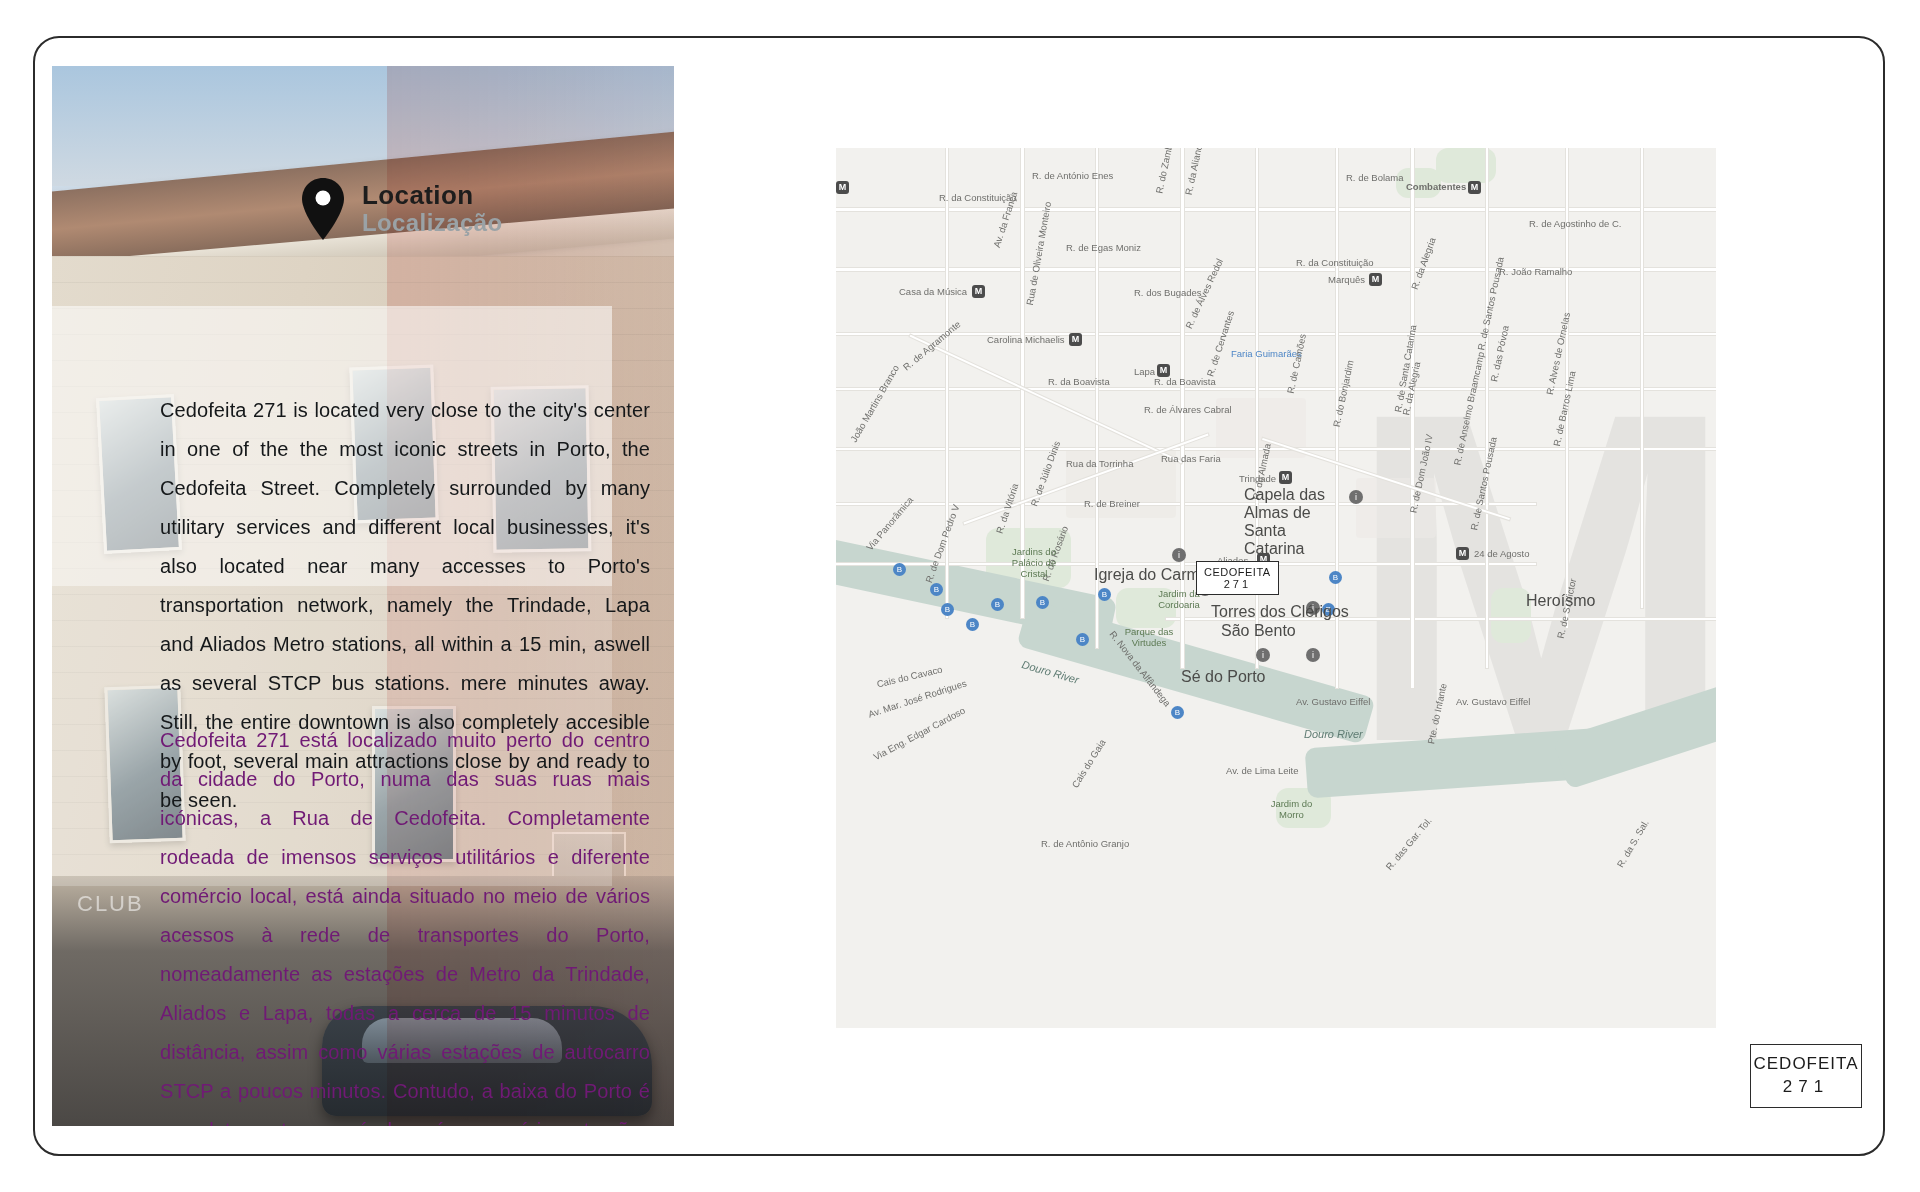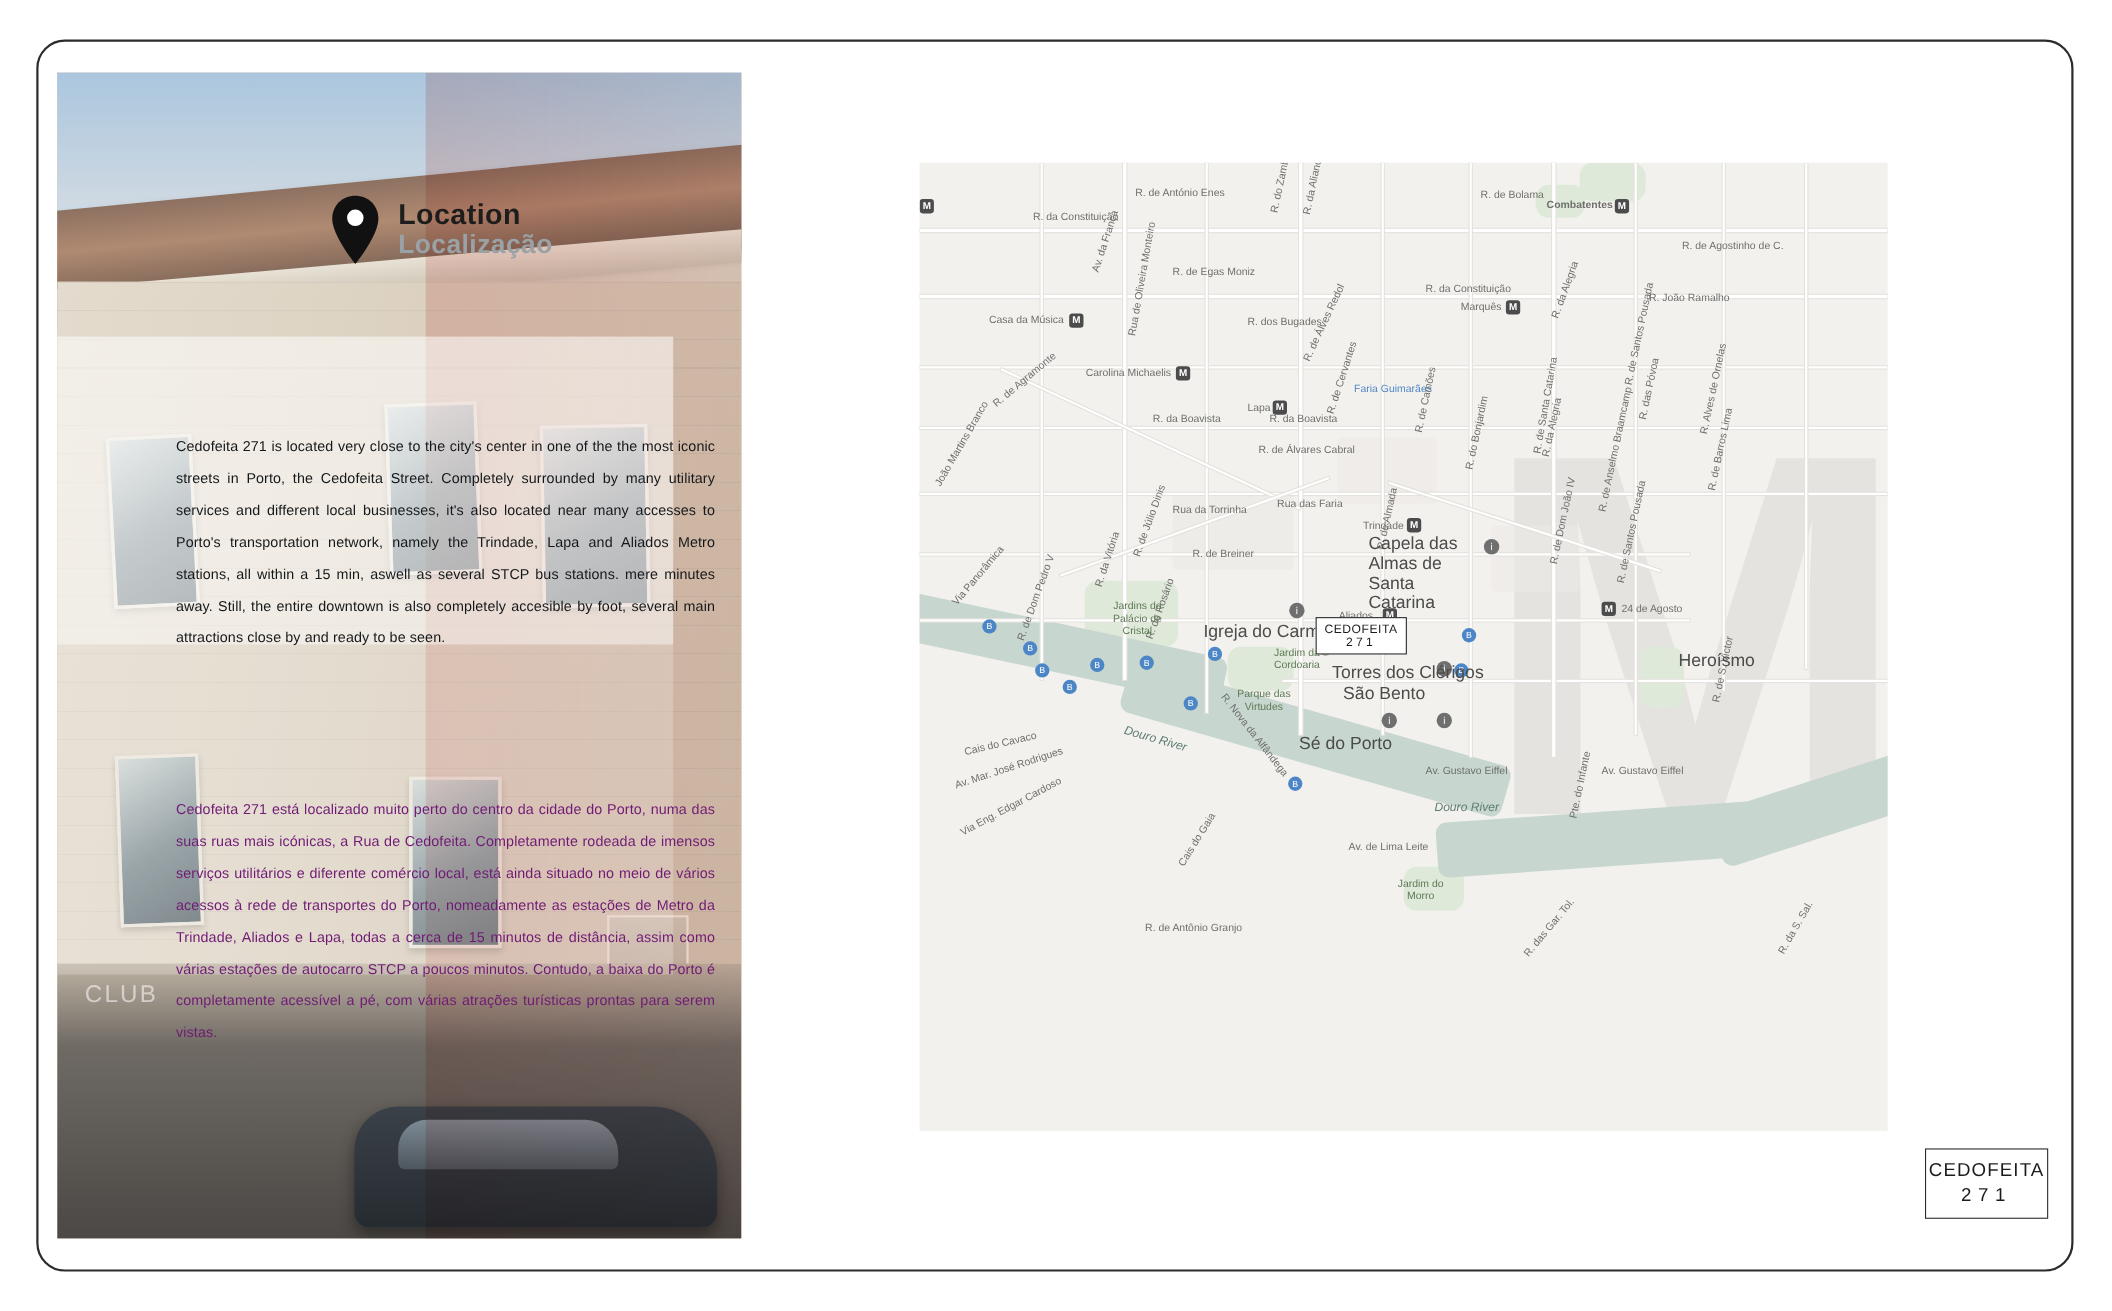--- a/index.html
+++ b/index.html
@@ -177,22 +177,22 @@
     font-weight: bold;
     color: #9aa2a6;
     letter-spacing: 0.4px;
   }
 
   
   .para {
     position: absolute;
     width: 490px;
     text-align: justify;
-    font-size: 13px;
-    line-height: 29px;
+    font-size: 20px;
+    line-height: 39px;
     letter-spacing: 0.1px;
   }
   .para-en {
     left: 108px;
     top: 325px;
     color: #15181a;
   }
   .para-pt {
     left: 108px;
     top: 655px;

